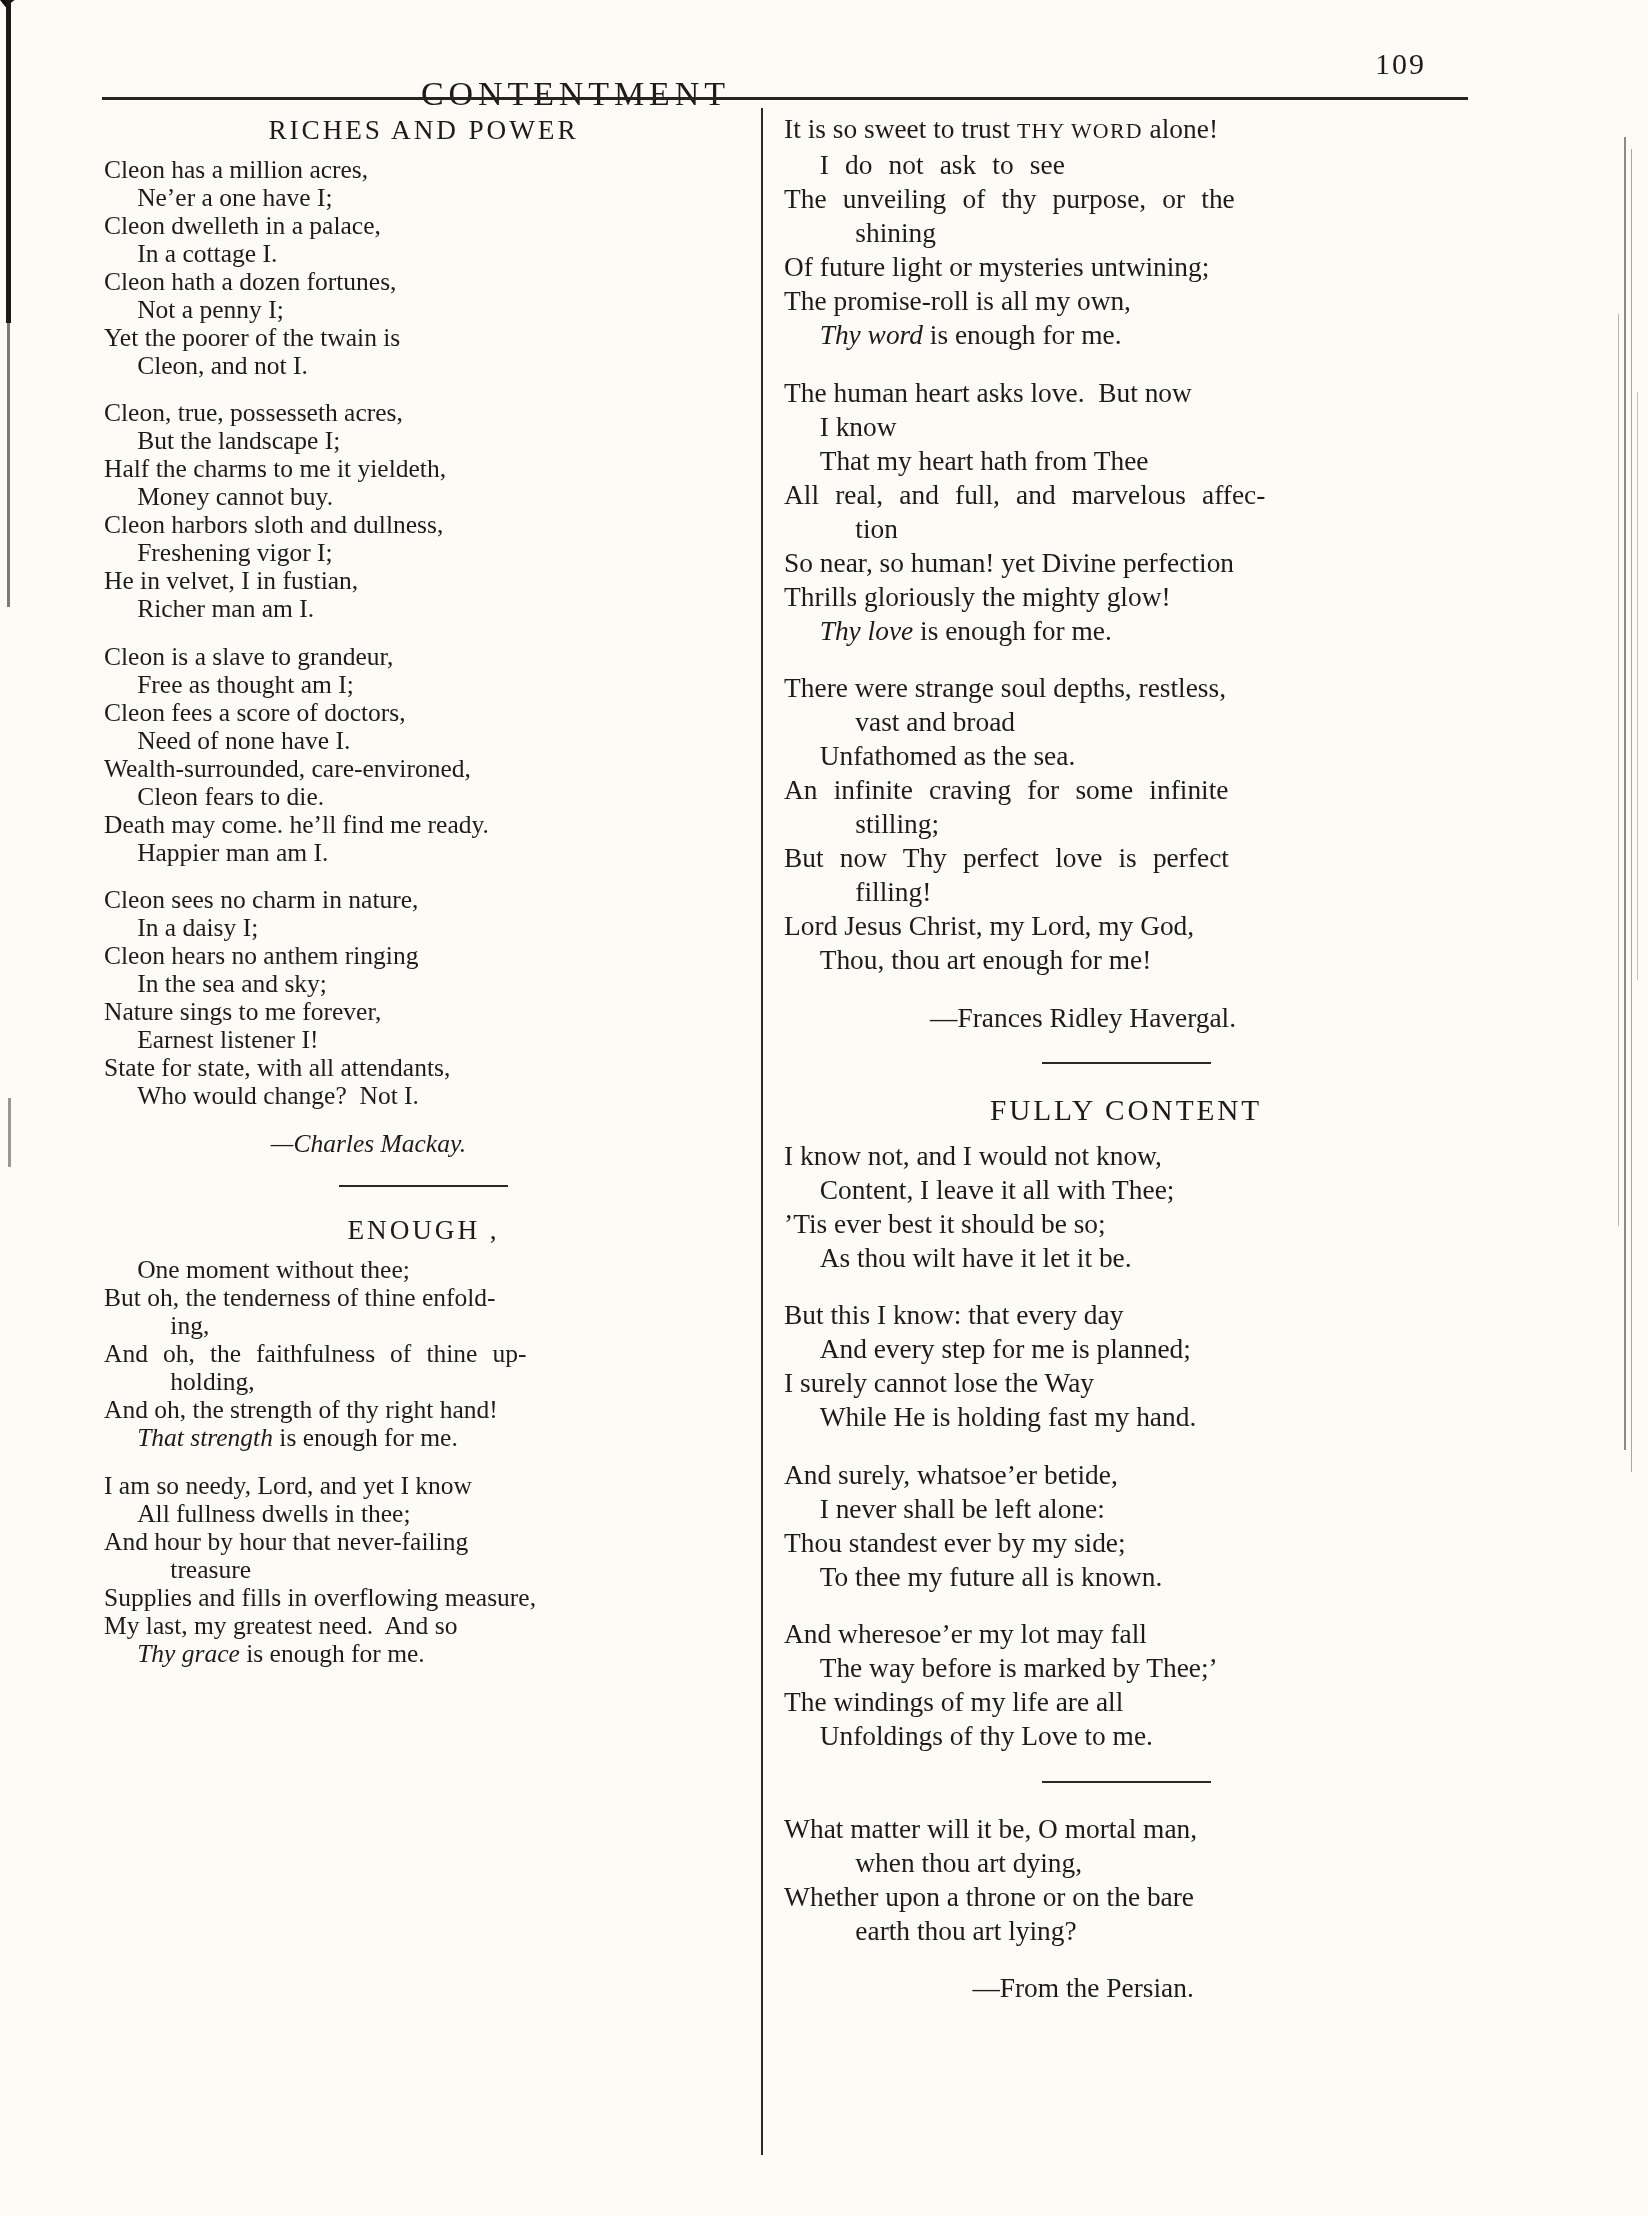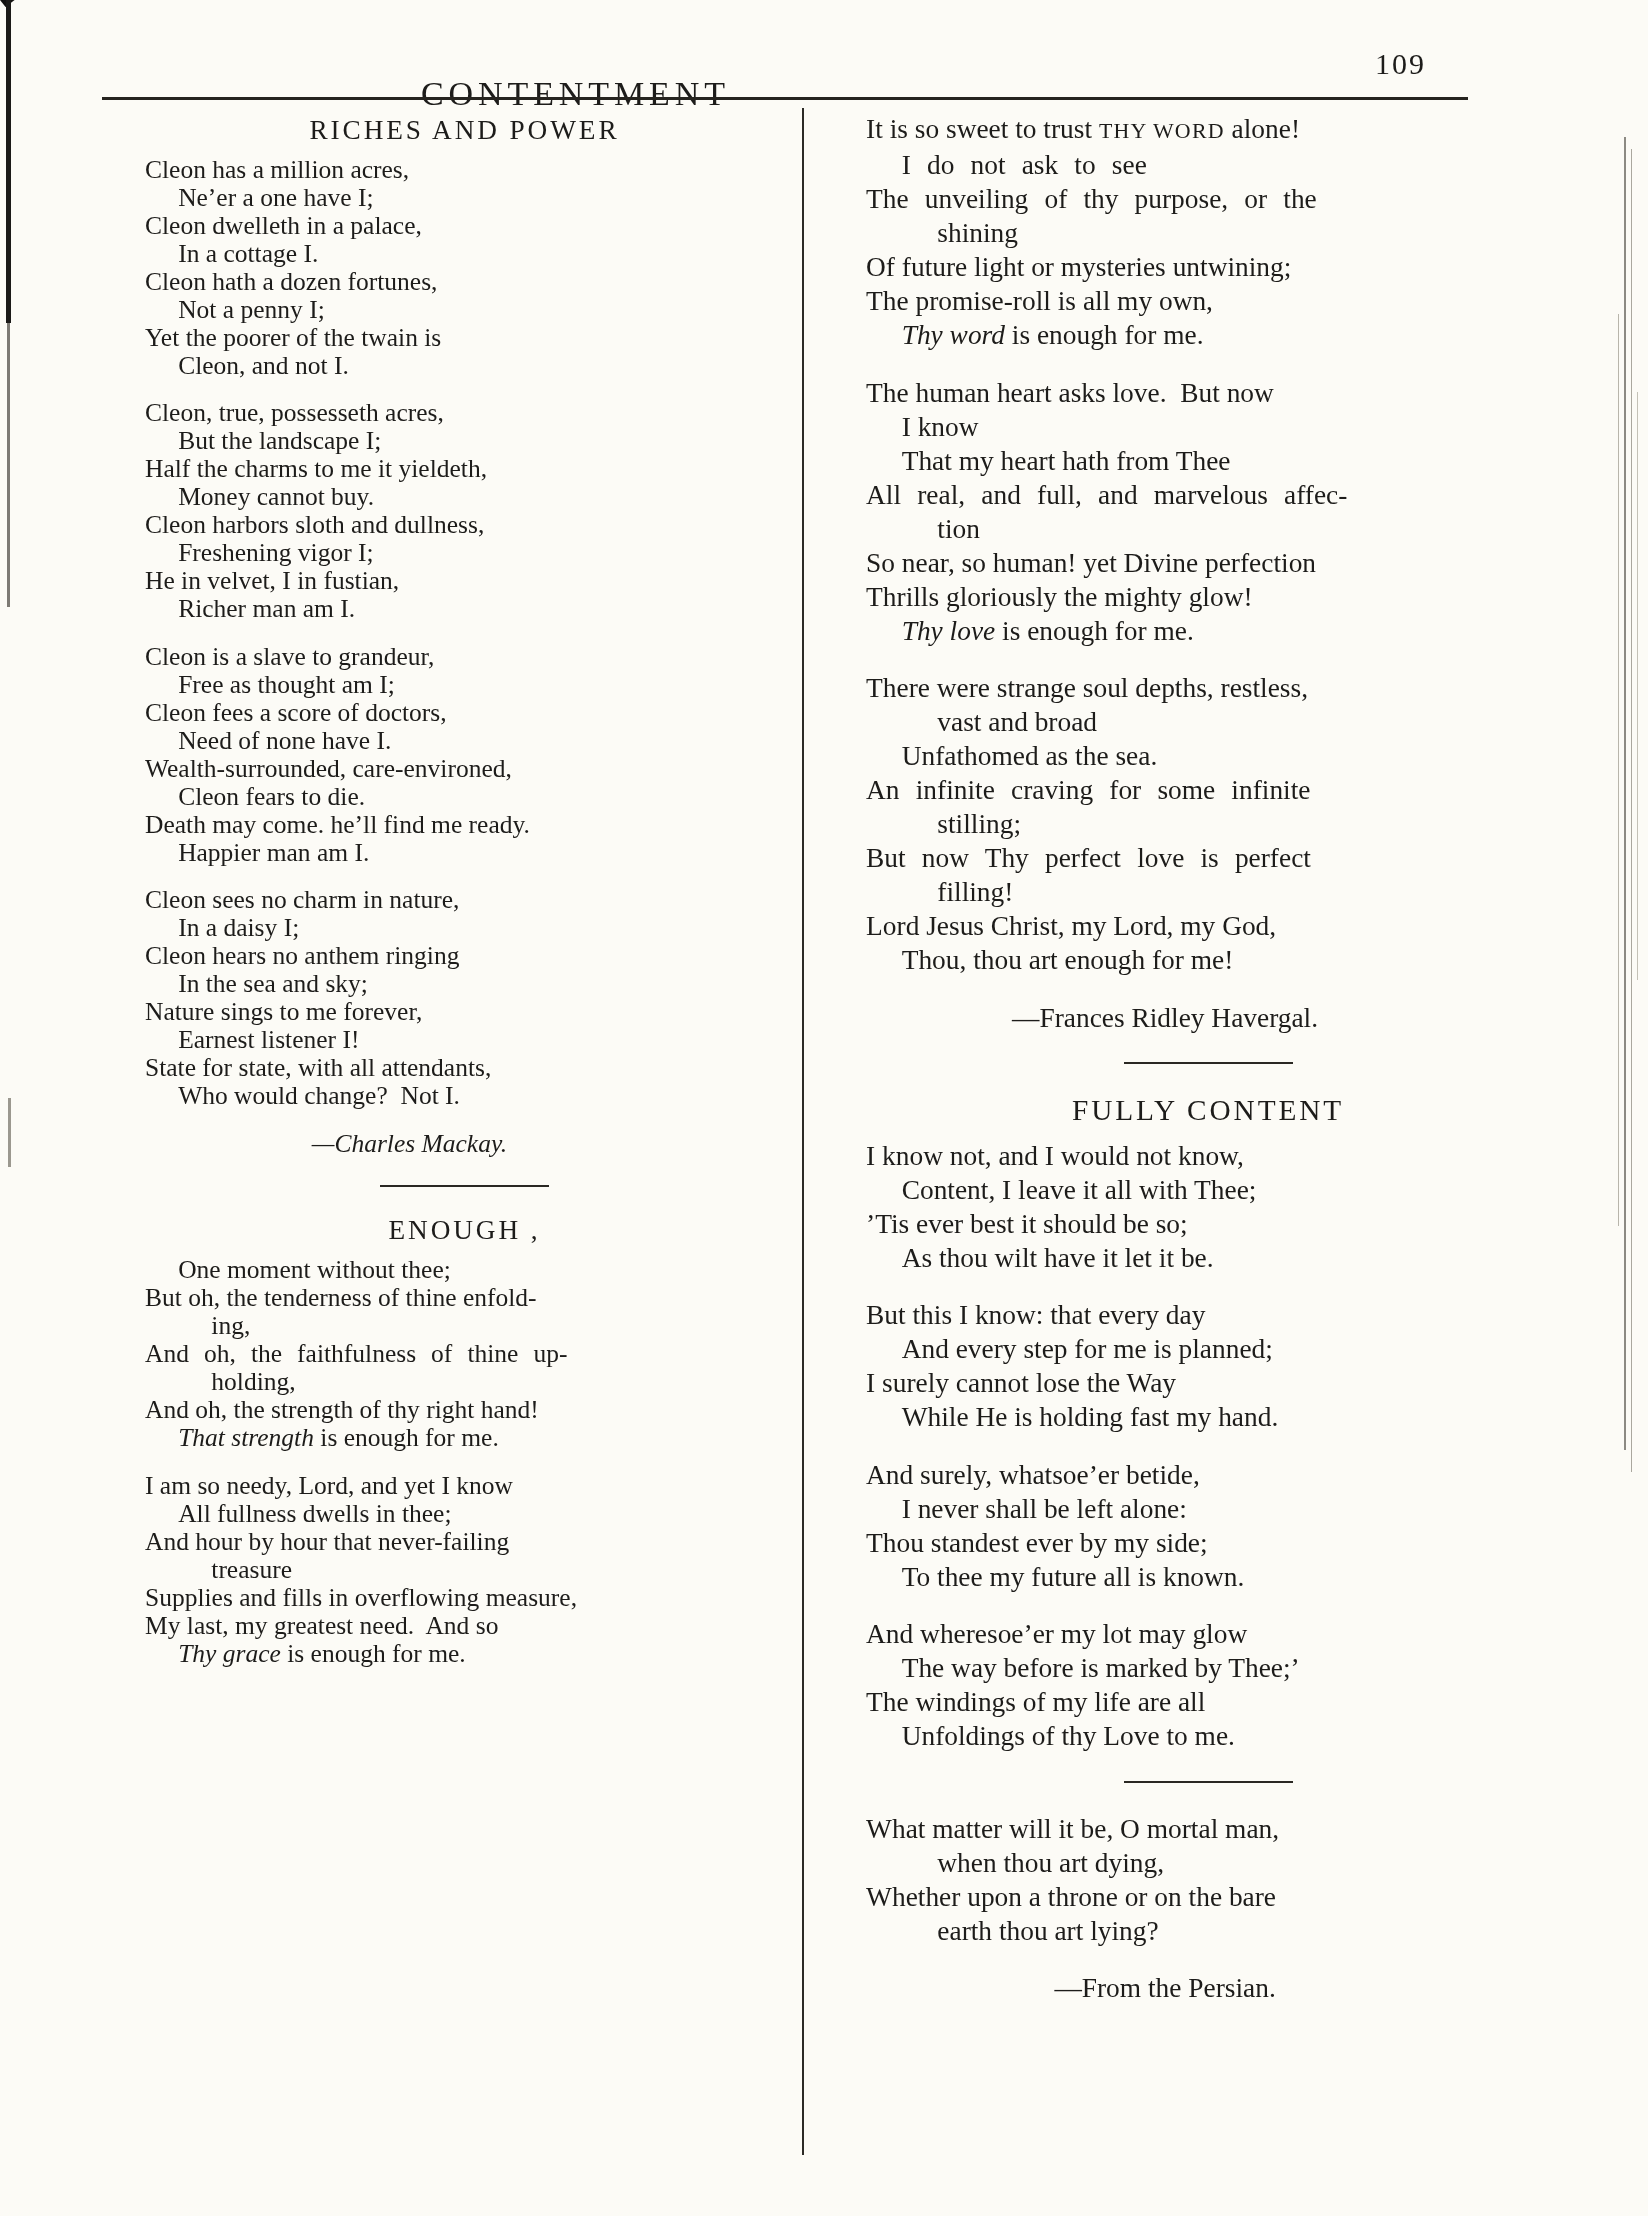--- a/index.html
+++ b/index.html
@@ -28,21 +28,21 @@
   }
   .head-rule {
     position: absolute; top: 97px; left: 102px;
     width: 1366px; height: 2.9px; background: #26241f;
   }
   
   .columns {
     position: absolute; top: 112px; left: 104px;
     display: flex; align-items: stretch;
   }
-  .column { display: block; margin-left: 41px; }
+  .column { display: block; }
   .col-left  { width: 639px; font-size: 25.5px; line-height: 28px; }
   .col-rule  { width: 2.9px; background: #2c2a26; margin: -3.9px 20.6px 0 17.6px; min-height: 2047px; }
   .col-right { width: 684px; font-size: 27.4px; line-height: 34px; }
 
   .poem-title {
     font-weight: normal;
     text-align: center;
     font-size: 1.07em;
     letter-spacing: 2.9px;
     margin: 3.9px 0 11.8px 0;
@@ -218,21 +218,21 @@
             <div class="line ind0"><span>I surely cannot lose the Way</span></div>
             <div class="line ind1"><span>While He is holding fast my hand.</span></div>
           </div>
           <div class="stanza">
             <div class="line ind0"><span>And surely, whatsoe’er betide,</span></div>
             <div class="line ind1"><span>I never shall be left alone:</span></div>
             <div class="line ind0"><span>Thou standest ever by my side;</span></div>
             <div class="line ind1"><span>To thee my future all is known.</span></div>
           </div>
           <div class="stanza">
-            <div class="line ind0"><span>And wheresoe’er my lot may glow</span></div>
+            <div class="line ind0"><span>And wheresoe’er my lot may fall</span></div>
             <div class="line ind1"><span>The way before is marked by Thee;’</span></div>
             <div class="line ind0"><span>The windings of my life are all</span></div>
             <div class="line ind1"><span>Unfoldings of thy Love to me.</span></div>
           </div>
         </section>
         <div class="divider"></div>
         <section class="poem">
           <div class="stanza">
             <div class="line ind0"><span>What matter will it be, O mortal man,</span></div>
             <div class="line ind2"><span>when thou art dying,</span></div>

